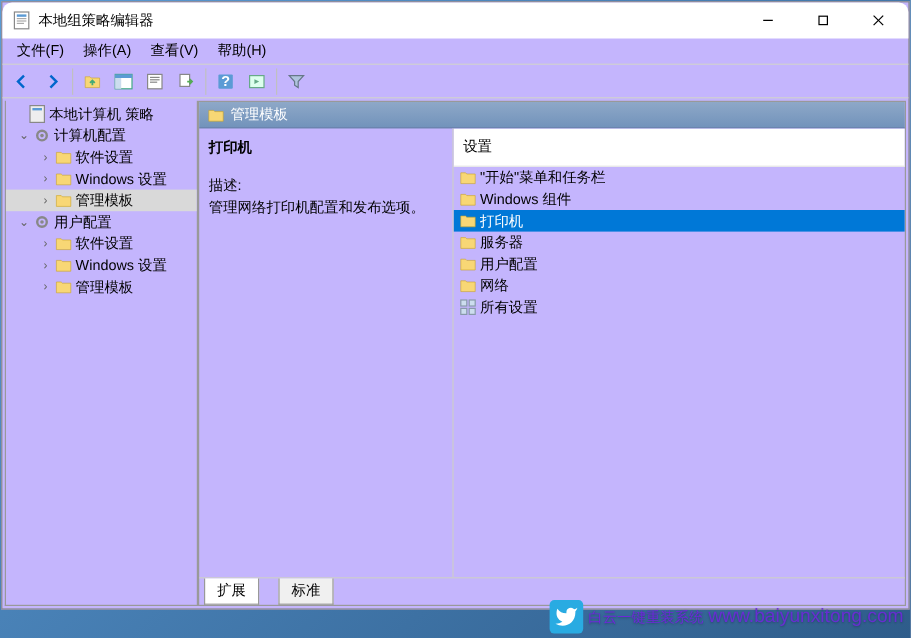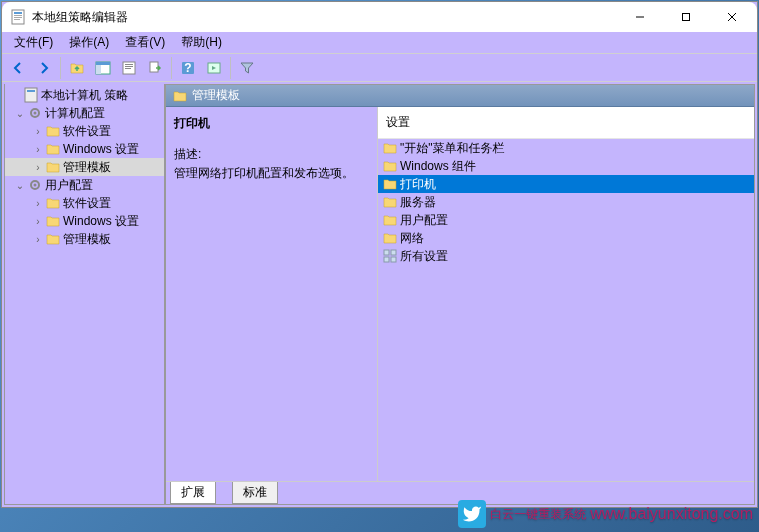--- a/index.html
+++ b/index.html
@@ -32,21 +32,21 @@
 .desc .lbl { margin-bottom: 2px; }
 .list { flex: 1; overflow: auto; }
 .listhead { height: 32px; display: flex; align-items: center; padding: 0 8px; border-bottom: 1px solid #e5e5e5; background:#fff;}
 .listitem { height: 18px; display: flex; align-items: center; padding: 0 4px; gap: 2px; white-space: nowrap;}
 .listitem.sel { background: #0078d7; color: #fff; }
 .listitem .ico { width: 16px; height: 16px; flex-shrink:0;}
 .tabs { display: flex; height: 22px; align-items: flex-start; padding-left: 4px; gap:16px;}
 .tab { border: 1px solid #999; border-top: none; padding: 2px 10px; background: #fff; font-size:12px;}
 .tab.active { background: #fff; border-top:none; }
 .tab.inactive { background: #f0f0f0; }
-.wm { position: absolute; right: 6px; bottom: 4px; color: #be185d; font-size: 18px; display: flex; align-items: center; text-shadow: 0 1px 2px rgba(0,0,0,.3); font-weight:300;}
+.wm { position: absolute; right: 6px; bottom: 4px; color: #6d28d9; font-size: 18px; display: flex; align-items: center; text-shadow: 0 1px 2px rgba(0,0,0,.3); font-weight:300;}
 .wm .bird { width: 28px; height: 28px; background:#29ABE2; border-radius:4px; margin-right:4px; display:flex; align-items:center; justify-content:center;}
 .wm .small { font-size: 16px; margin-left: 4px; opacity:.9;}
 </style>
 </head>
 <body>
 
 <div class="window">
   <div class="titlebar">
     <svg class="app-icon" viewBox="0 0 16 16">
         <rect x="2" y="1" width="12" height="14" fill="#fff" stroke="#888"></rect>

